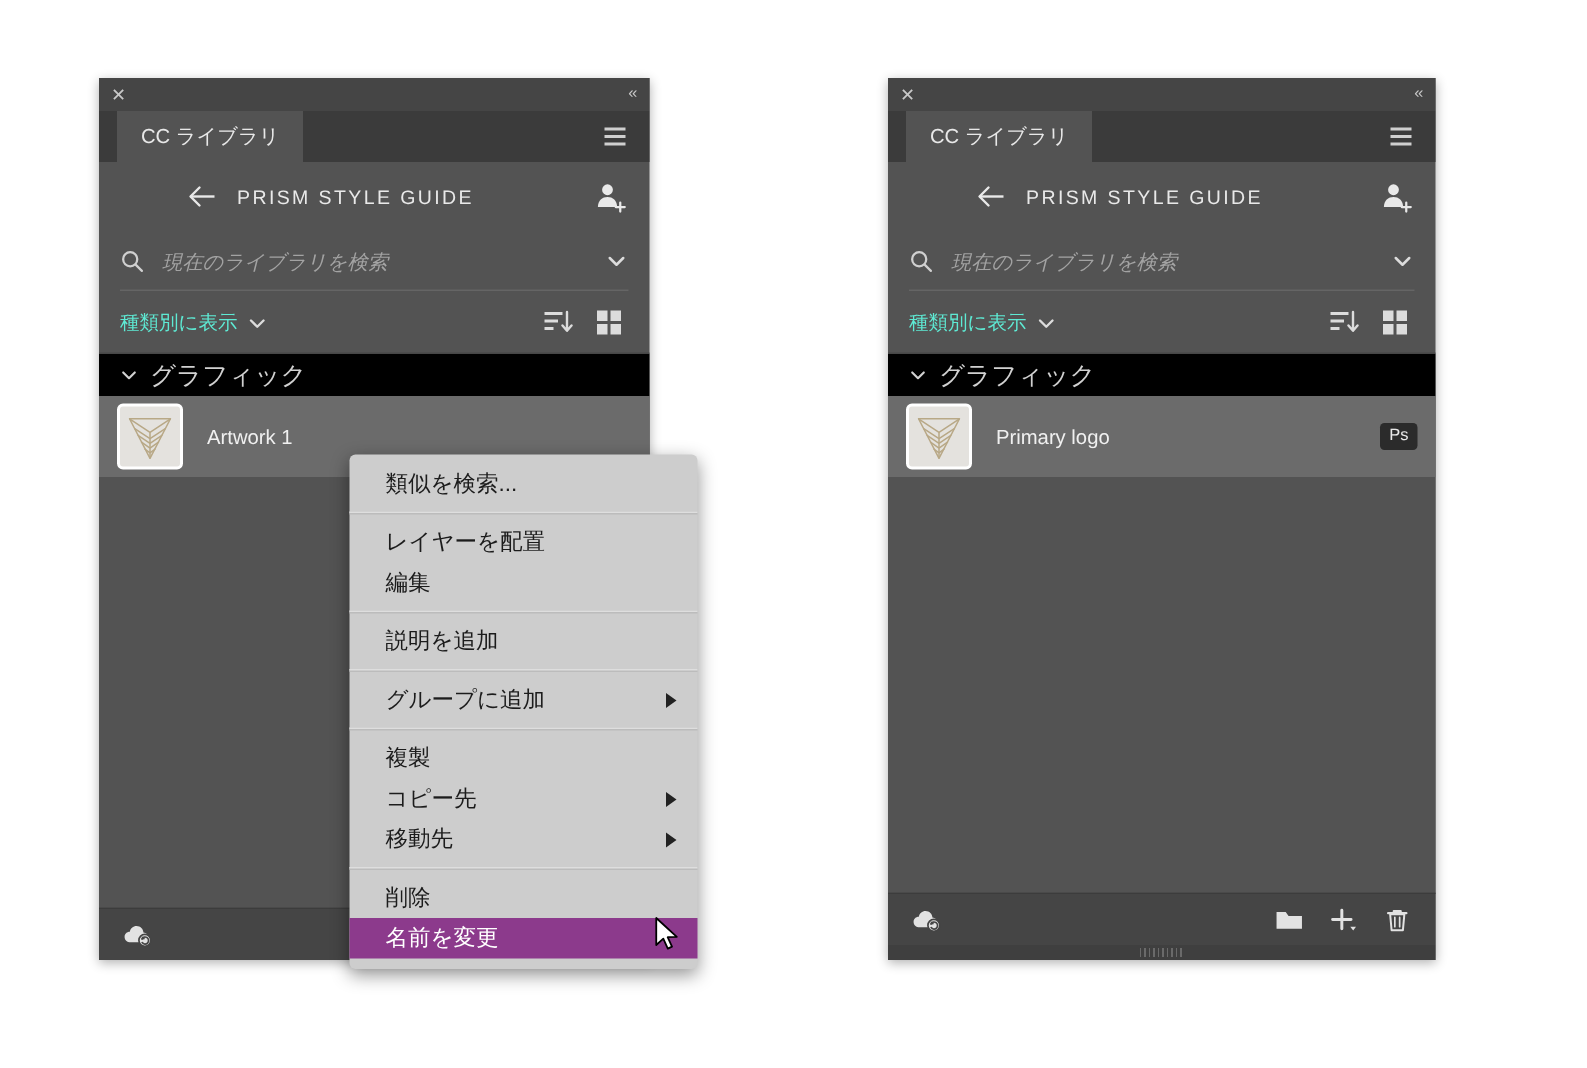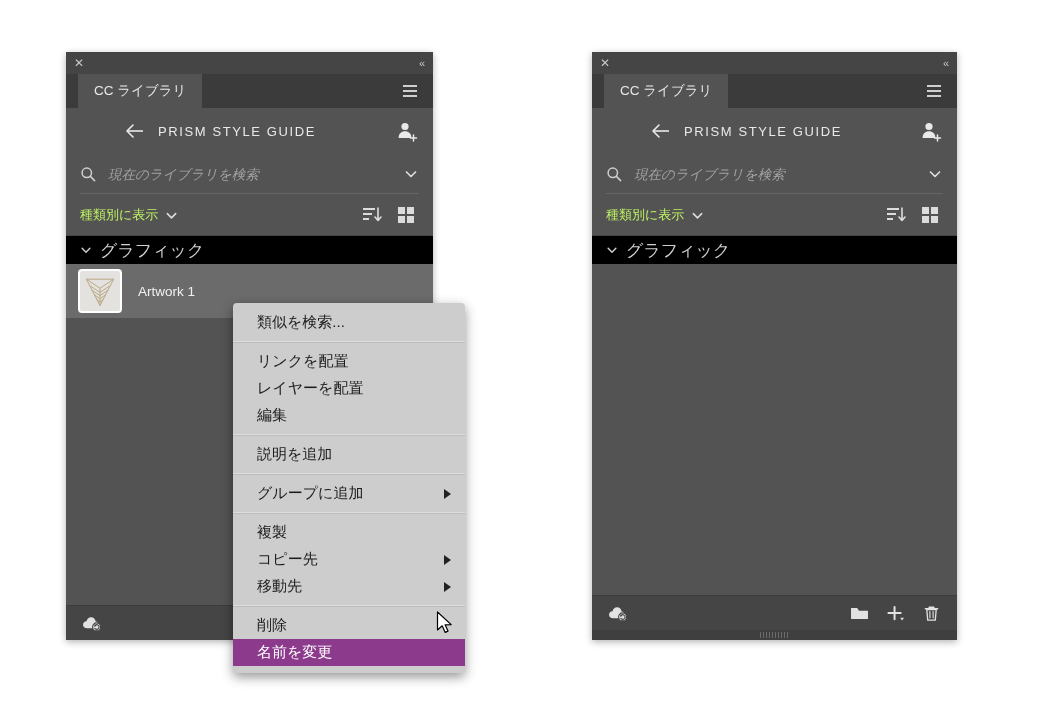--- a/index.html
+++ b/index.html
@@ -155,21 +155,21 @@
     flex: 0 0 auto;
   }
   .filter-row::after {
     content: "";
     position: absolute;
     left: 0; right: 0; bottom: 0;
     height: 1px;
     background: #474747;
   }
   .filter-label {
-    color: #bef264;
+    color: #5eead4;
     font-size: 13px;
     display: flex;
     align-items: center;
     gap: 7px;
   }
   .filter-spacer { flex: 1 1 auto; }
   .icon-btn {
     width: 26px; height: 22px;
     display: flex; align-items: center; justify-content: center;
   }
@@ -495,20 +495,35 @@
   </div>
 
   <div class="content">
     <div class="group-head">
       <svg viewBox="0 0 14 14" width="12" height="12">
         <path d="M2.5 5 L7 9.5 L11.5 5" stroke="#cfcfcf" stroke-width="1.7" fill="none" stroke-linecap="round" stroke-linejoin="round"></path>
       </svg>
       <span>グラフィック</span>
     </div>
 
+    <div class="asset-row">
+      <span class="thumb">
+        <svg viewBox="0 0 44 44" width="40" height="40">
+          <g stroke="#b8a886" stroke-width="1.1" fill="none" stroke-linejoin="round">
+            <path d="M7 9 L37 9 L22 38 Z"></path>
+            <path d="M7 9 L22 19 L37 9"></path>
+            <path d="M22 19 L22 38"></path>
+            <path d="M10.5 16 L22 23.5 M13 21 L22 27 M15.5 26 L22 30.5 M18 31 L22 34"></path>
+            <path d="M33.5 16 L22 23.5 M31 21 L22 27 M28.5 26 L22 30.5 M26 31 L22 34"></path>
+          </g>
+        </svg>
+      </span>
+      <span class="asset-name">Primary logo</span>
+      <span class="app-badge">Ps</span>
+    </div>
   </div>
 
   <div class="footer">
     <span class="icon-btn">
       <svg viewBox="0 0 22 18" width="21" height="17">
         <path d="M5.5 14 C2.6 14 1 12.3 1 10.2 C1 8.2 2.6 6.6 4.7 6.6 C5 4.2 7 2.4 9.5 2.4 C12.1 2.4 14.2 4.4 14.3 7 C16.3 7.1 17.6 8.5 17.6 10.3 C17.6 12.3 16 14 13.6 14 Z" fill="#e2e2e2"></path>
         <circle cx="15.3" cy="12.6" r="4.2" fill="#e2e2e2" stroke="#454545" stroke-width="1.2"></circle>
         <path d="M13.2 11.6 A2.5 2.5 0 1 1 13.4 14.2" stroke="#454545" stroke-width="1.2" fill="none" stroke-linecap="round"></path>
         <path d="M13.1 9.6 L13.3 12.1 L15.6 11.6" fill="#454545"></path>
       </svg>
@@ -539,23 +554,20 @@
     <span class="grip"></span>
   </div>
 </div>
 
 <div class="ctx-menu" id="ctx-menu">
     <div class="ctx-item">
       <span>類似を検索...</span>
     </div>
     <div class="ctx-sep"></div>
     <div class="ctx-item">
-      <span>リンクを配置</span>
-    </div>
-    <div class="ctx-item">
       <span>レイヤーを配置</span>
     </div>
     <div class="ctx-item">
       <span>編集</span>
     </div>
     <div class="ctx-sep"></div>
     <div class="ctx-item">
       <span>説明を追加</span>
     </div>
     <div class="ctx-sep"></div>

